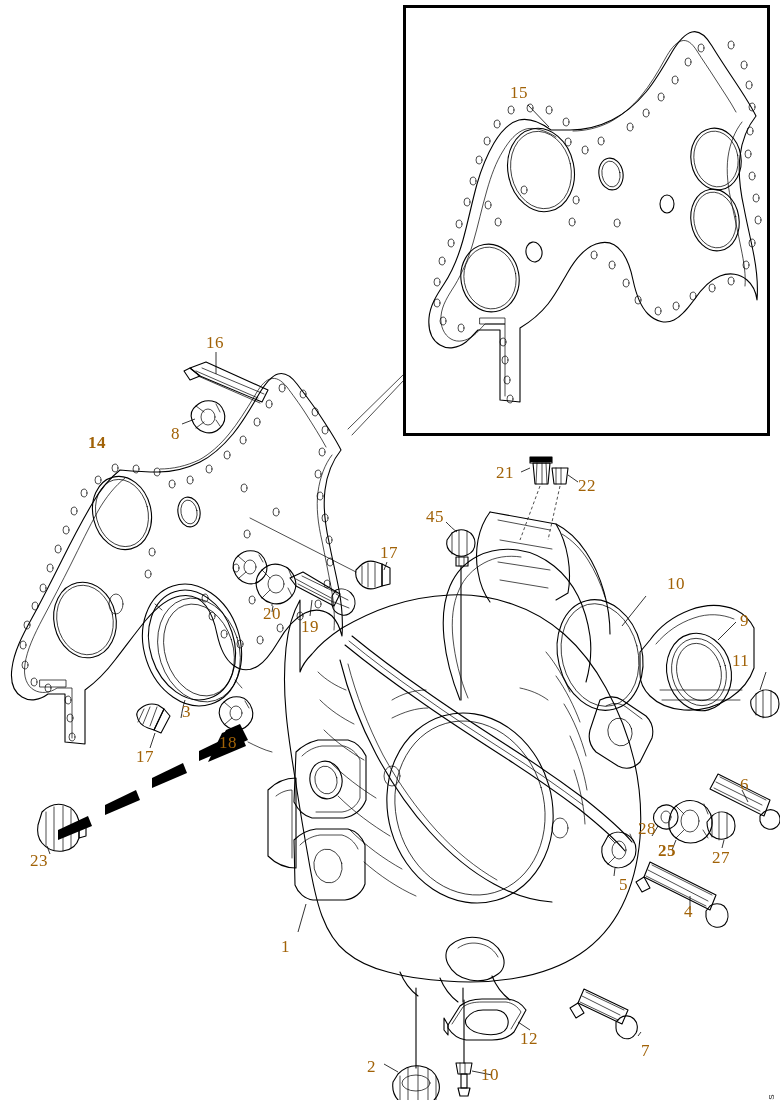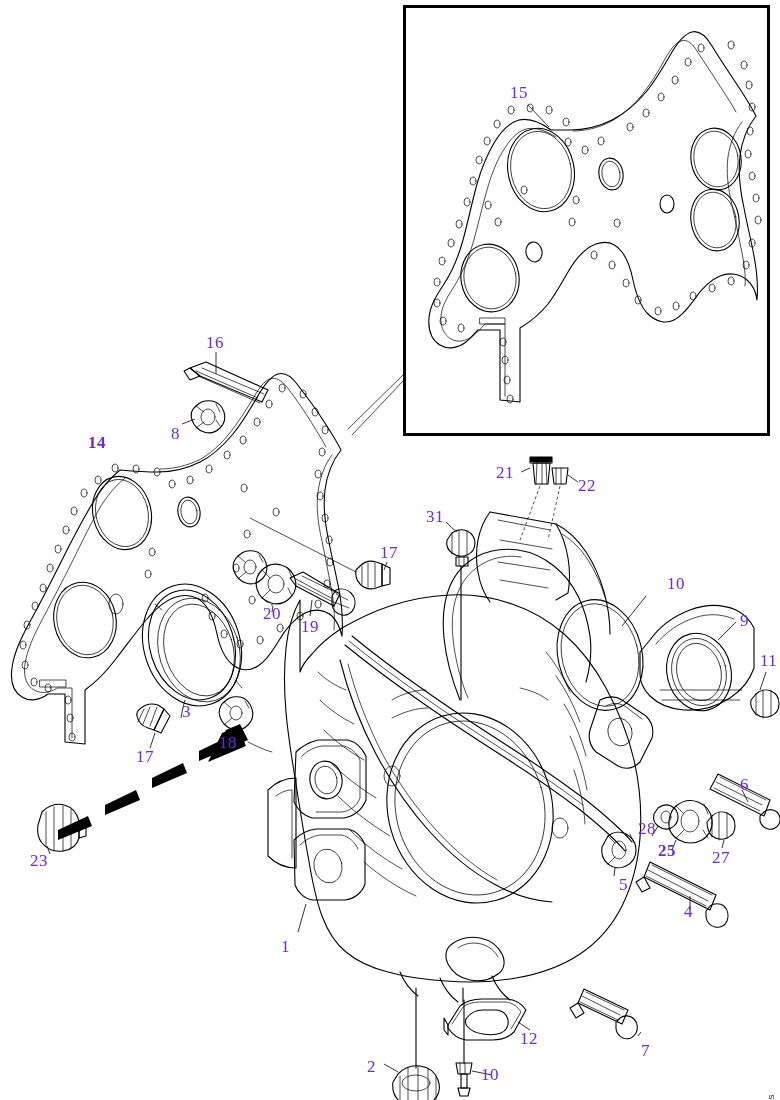--- a/index.html
+++ b/index.html
@@ -1,21 +1,21 @@
 <!DOCTYPE html>
 <html><head>
 <meta charset="utf-8">
 <style>
   html,body{margin:0;padding:0;background:#fff;}
   body{width:780px;height:1100px;position:relative;overflow:hidden;
        font-family:"Liberation Serif",serif;color:#000;}
   #stage{position:absolute;left:0;top:0;width:780px;height:1100px;}
   svg{position:absolute;left:0;top:0;}
   .lbl{position:absolute;font-family:"Liberation Serif",serif;
-       font-size:17px;font-weight:400;color:#6d28d9;line-height:1;
+       font-size:17px;font-weight:400;color:#a16207;line-height:1;
        letter-spacing:0.5px;white-space:nowrap;}
   .wm{position:absolute;right:4px;bottom:6px;font-size:8px;
       font-family:"Liberation Sans",sans-serif;color:#111;
       transform:rotate(-90deg);transform-origin:100% 100%;
       white-space:nowrap;letter-spacing:0.3px;}
   .insetbox{position:absolute;border:3px solid #000;box-sizing:border-box;}
 </style>
 </head>
 <body>
 
@@ -560,34 +560,34 @@
   <div class="lbl" style="left:281px;top:938px;">1</div>
   <div class="lbl" style="left:367px;top:1058px;">2</div>
   <div class="lbl" style="left:182px;top:703px;">3</div>
   <div class="lbl" style="left:684px;top:903px;">4</div>
   <div class="lbl" style="left:619px;top:876px;">5</div>
   <div class="lbl" style="left:740px;top:776px;">6</div>
   <div class="lbl" style="left:641px;top:1042px;">7</div>
   <div class="lbl" style="left:171px;top:425px;">8</div>
   <div class="lbl" style="left:740px;top:612px;">9</div>
   <div class="lbl" style="left:651px;top:575px;margin-left:16px;">10</div>
-  <div class="lbl" style="left:760px;top:652px;">11</div>
+  <div class="lbl" style="left:732px;top:652px;">11</div>
   <div class="lbl" style="left:520px;top:1030px;">12</div>
   <div class="lbl" style="left:481px;top:1066px;">10</div>
   <div class="lbl" style="left:88px;top:434px;font-weight:bold;">14</div>
   <div class="lbl" style="left:510px;top:84px;">15</div>
   <div class="lbl" style="left:206px;top:334px;">16</div>
   <div class="lbl" style="left:380px;top:544px;">17</div>
   <div class="lbl" style="left:136px;top:748px;">17</div>
   <div class="lbl" style="left:219px;top:734px;">18</div>
   <div class="lbl" style="left:301px;top:618px;">19</div>
   <div class="lbl" style="left:263px;top:605px;">20</div>
   <div class="lbl" style="left:496px;top:464px;">21</div>
   <div class="lbl" style="left:578px;top:477px;">22</div>
   <div class="lbl" style="left:30px;top:852px;">23</div>
-  <div class="lbl" style="left:426px;top:508px;">31</div>
+  <div class="lbl" style="left:426px;top:508px;">45</div>
   <div class="lbl" style="left:658px;top:842px;font-weight:bold;">25</div>
   <div class="lbl" style="left:712px;top:849px;">27</div>
   <div class="lbl" style="left:638px;top:820px;">28</div>
 
   <div class="wm">2002/1ES</div>
 
 </div>
 
 </body></html>

